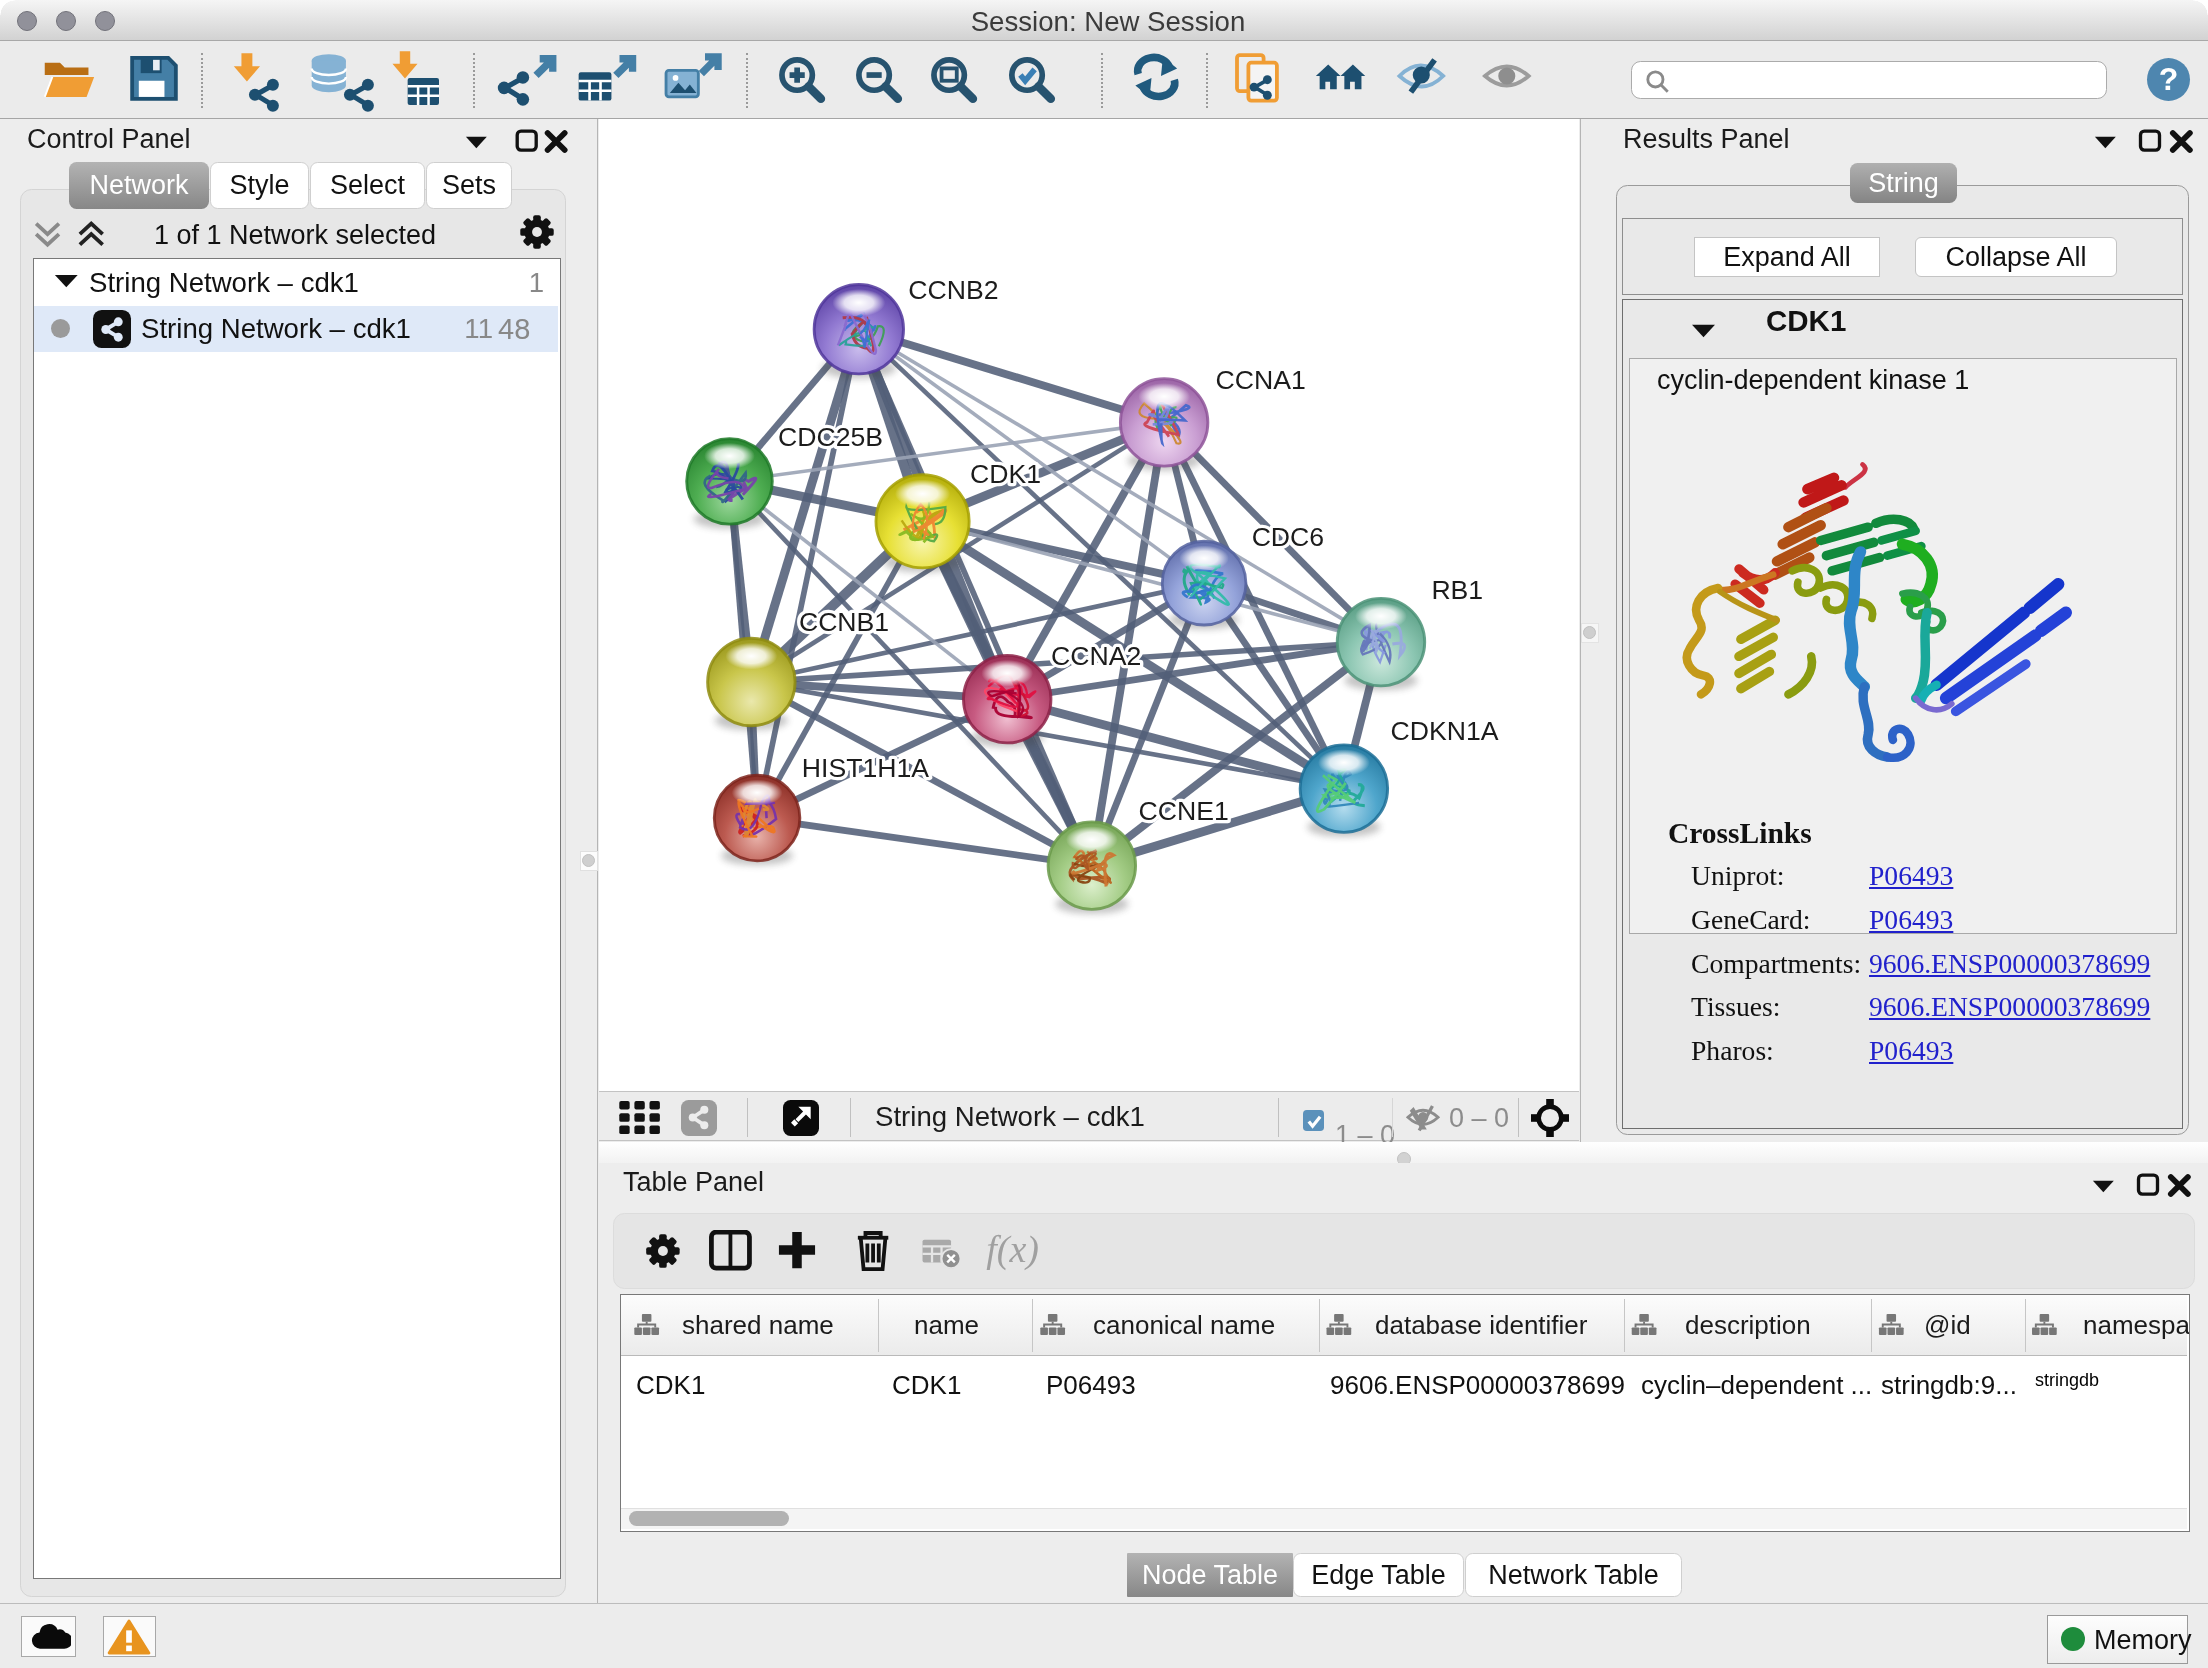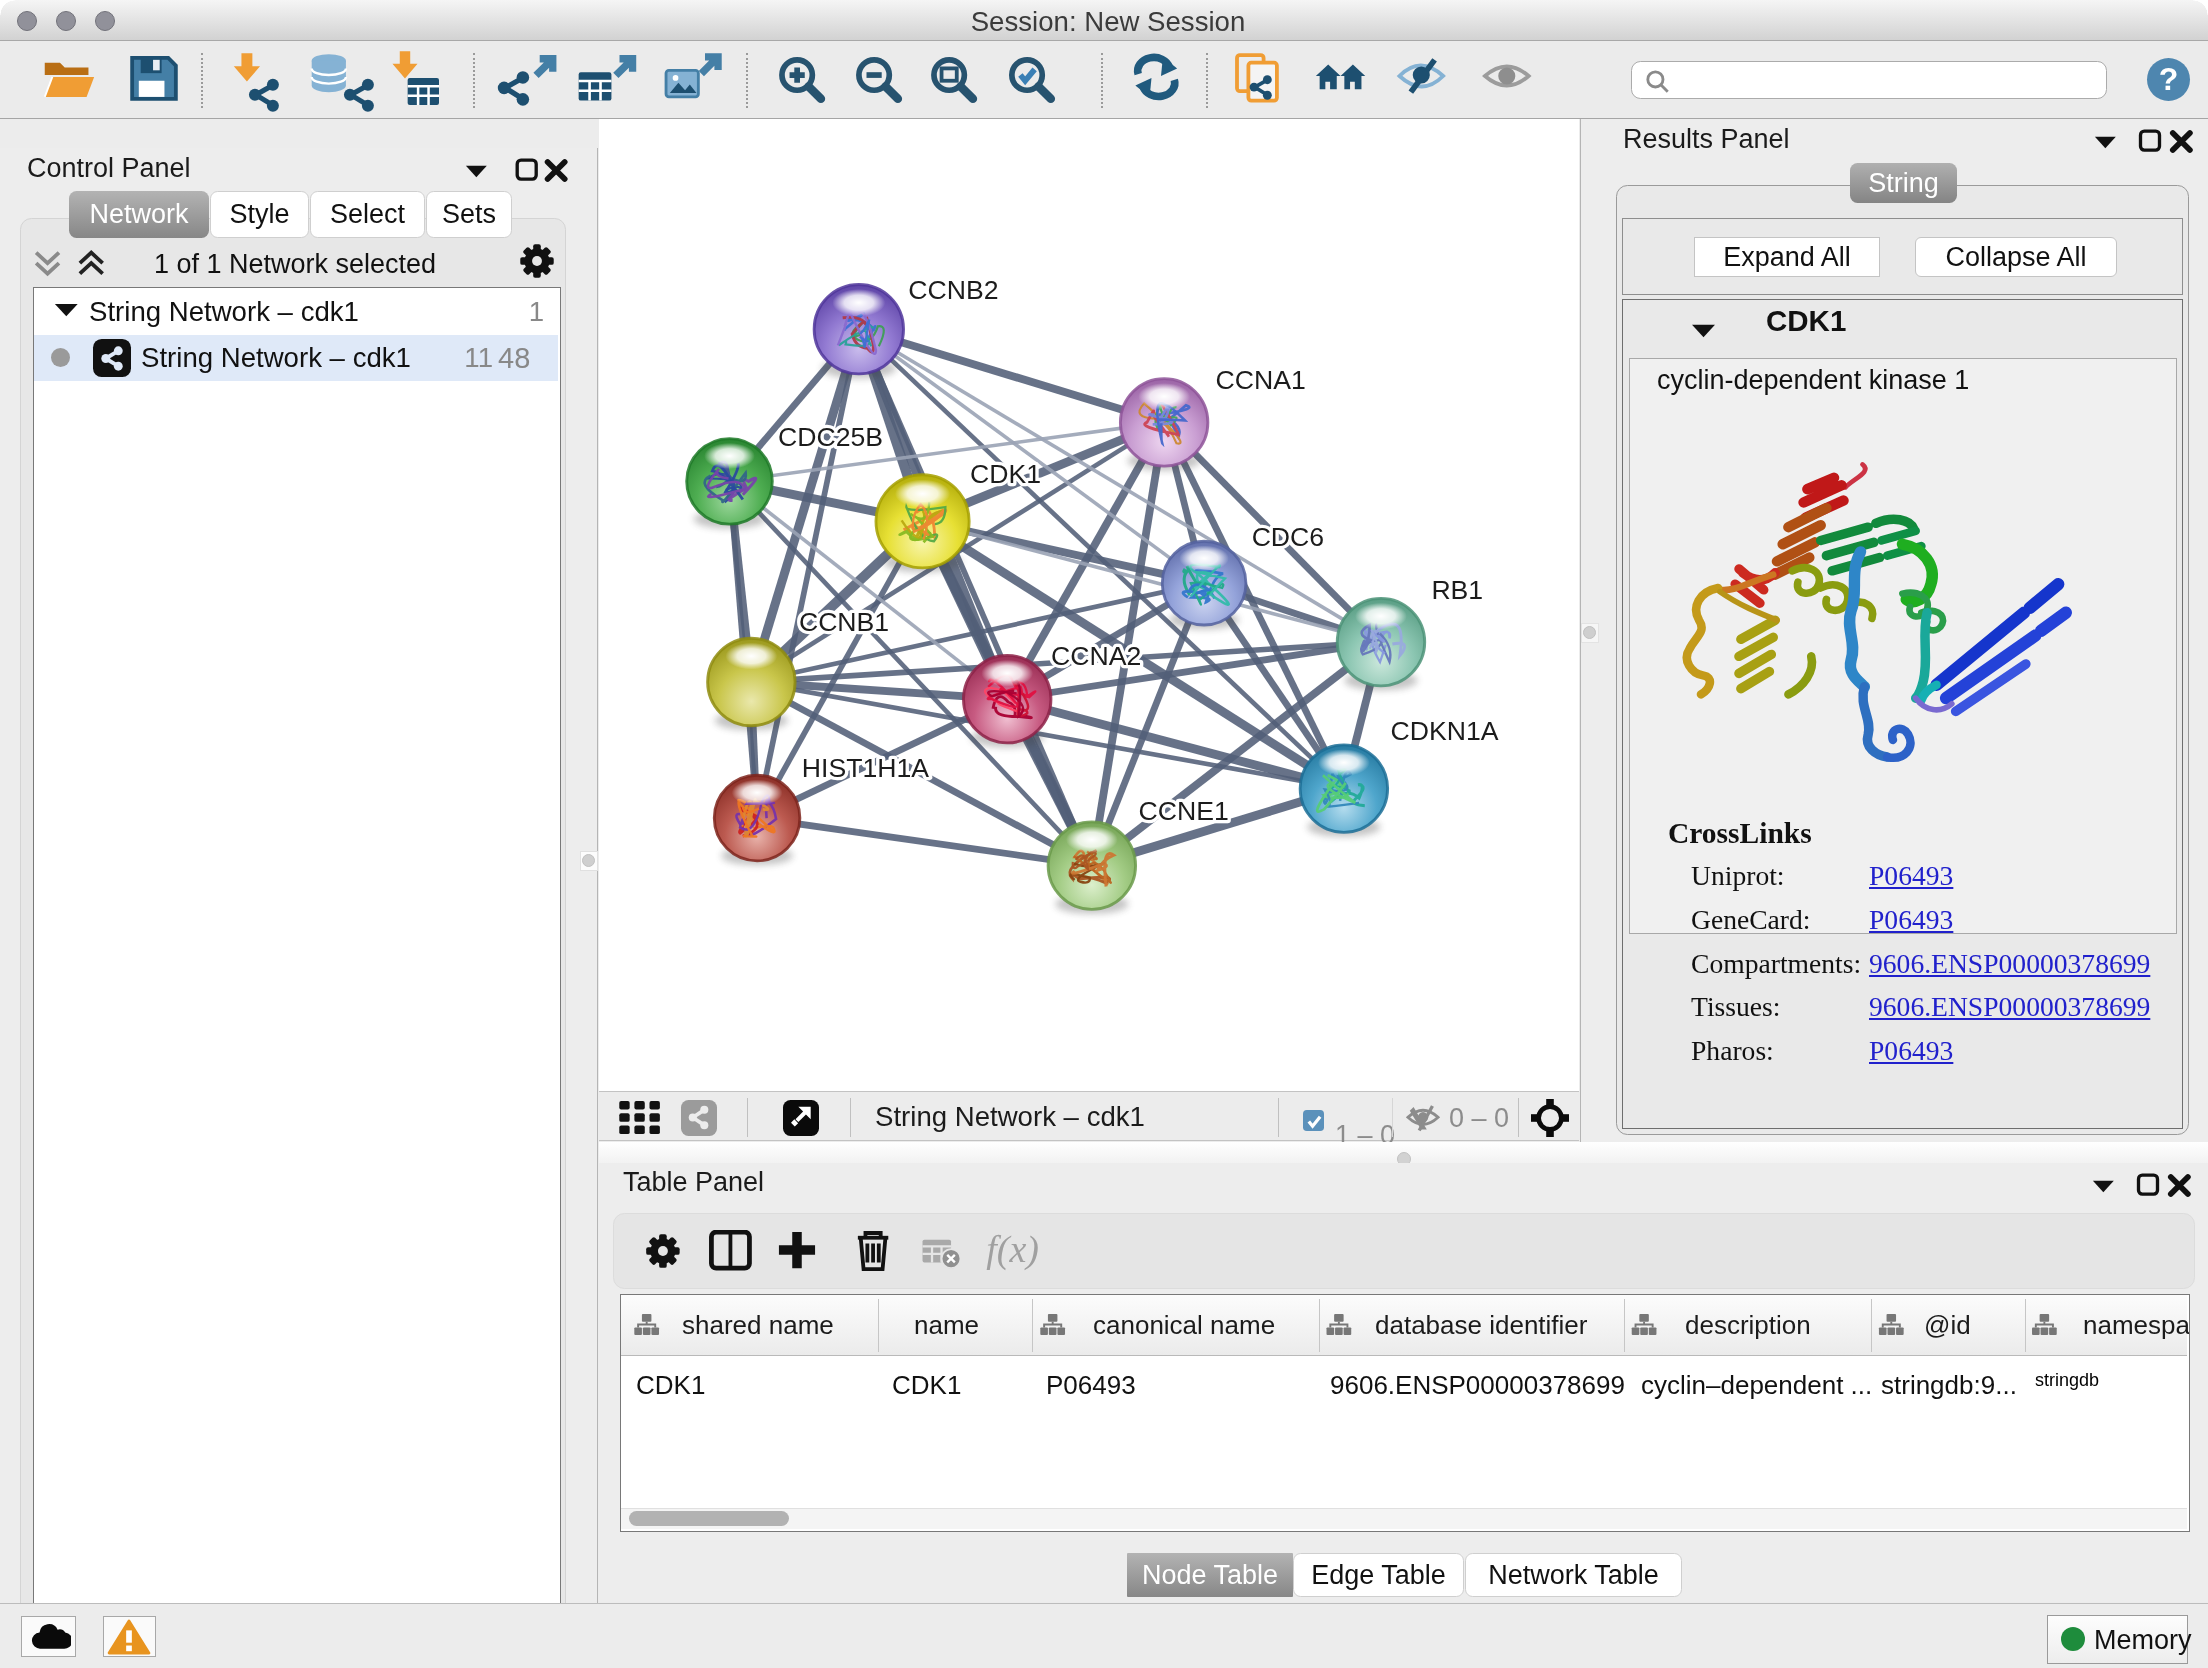--- a/index.html
+++ b/index.html
@@ -128,21 +128,21 @@
     </svg>
 <div class="abs" style="left:1631px;top:20px;width:476px;height:38px;background:#fff;border:1.9px solid #ababab;border-radius:9.5px;"></div>
 <svg class="abs" style="left:1644px;top:27px" width="28.5" height="28.5" viewBox="0 0 30 30">
       <circle cx="12" cy="12" r="8" fill="none" stroke="#8a8a8a" stroke-width="3"></circle>
       <line x1="18" y1="18" x2="25" y2="25" stroke="#8a8a8a" stroke-width="3"></line>
     </svg>
 <div class="abs" style="left:2147px;top:17px;width:43px;height:43px;border-radius:50%;background:#4e86af;color:#fff;font-size:32px;font-weight:bold;text-align:center;line-height:43px;">?</div>
 </div>
 <div class="abs" style="left:0;top:0;width:15px;height:15px;background:radial-gradient(circle at 15px 15px, rgba(255,255,255,0) 14.3px, #ffffff 14.7px);"></div>
 <div class="abs" style="left:2193px;top:0;width:15px;height:15px;background:radial-gradient(circle at 0px 15px, rgba(255,255,255,0) 14.3px, #ffffff 14.7px);"></div>
-<div class="abs" style="left:0;top:119px;width:598px;height:1484px;background:#ededed;border-right:1px solid #b5b5b5;margin-top:29px;">
+<div class="abs" style="left:0;top:119px;width:598px;height:1484px;background:#ededed;border-right:1px solid #b5b5b5;">
 <div class="abs hdr" style="left:27px;top:4.8px;">Control Panel</div>
 <svg class="abs" style="left:464px;top:9.5px" width="114" height="27" viewBox="0 0 120 28">
       <path d="M2,8 l11,12 11,-12 z" fill="#111"></path>
       <rect x="56" y="2" width="20" height="20" rx="4" fill="none" stroke="#111" stroke-width="3.5"></rect>
       <path d="M88,4 l18,18 M106,4 l-18,18" stroke="#111" stroke-width="6" stroke-linecap="round"></path>
     </svg>
 <div class="abs" style="left:20px;top:70px;width:546px;height:1408px;background:#e7e7e7;border:1px solid #d4d4d4;border-radius:11.4px;"></div>
 <div class="abs" style="left:69px;top:43px;width:140px;height:47px;background:linear-gradient(#b3b3b3,#878787);border-radius:7.6px;color:#fff;font-size:27px;text-align:center;line-height:47px;">Network</div>
 <div class="abs" style="left:210px;top:43px;width:99px;height:47px;background:#fff;border:1px solid #cfcfcf;border-radius:7.6px;color:#111;font-size:27px;text-align:center;line-height:45px;">Style</div>
 <div class="abs" style="left:310px;top:43px;width:115px;height:47px;background:#fff;border:1px solid #cfcfcf;border-radius:7.6px;color:#111;font-size:27px;text-align:center;line-height:45px;">Select</div>

